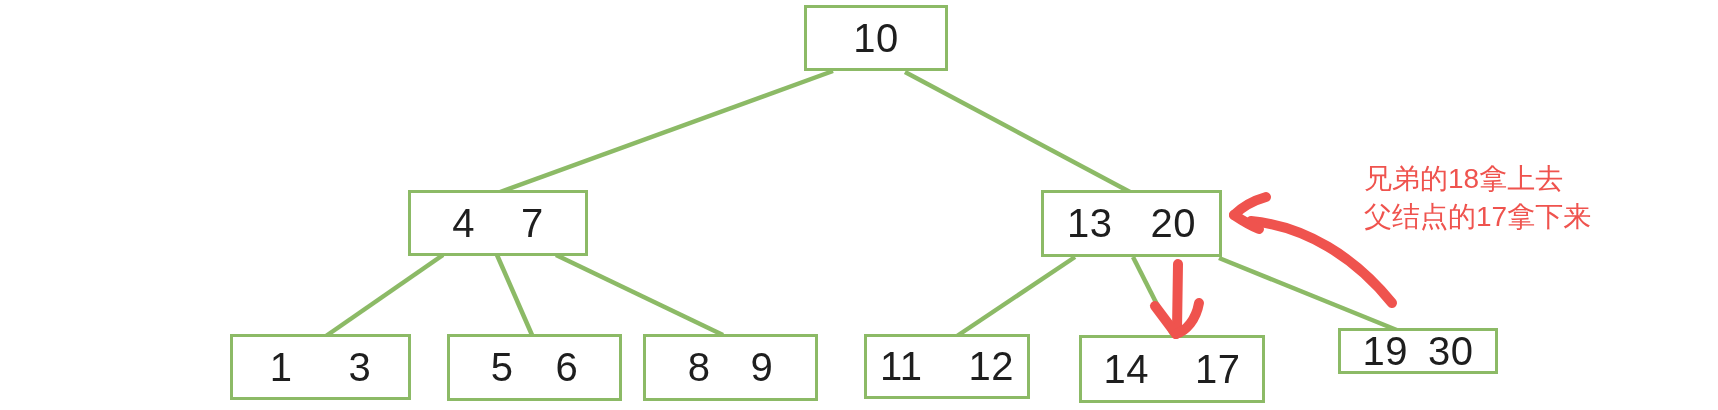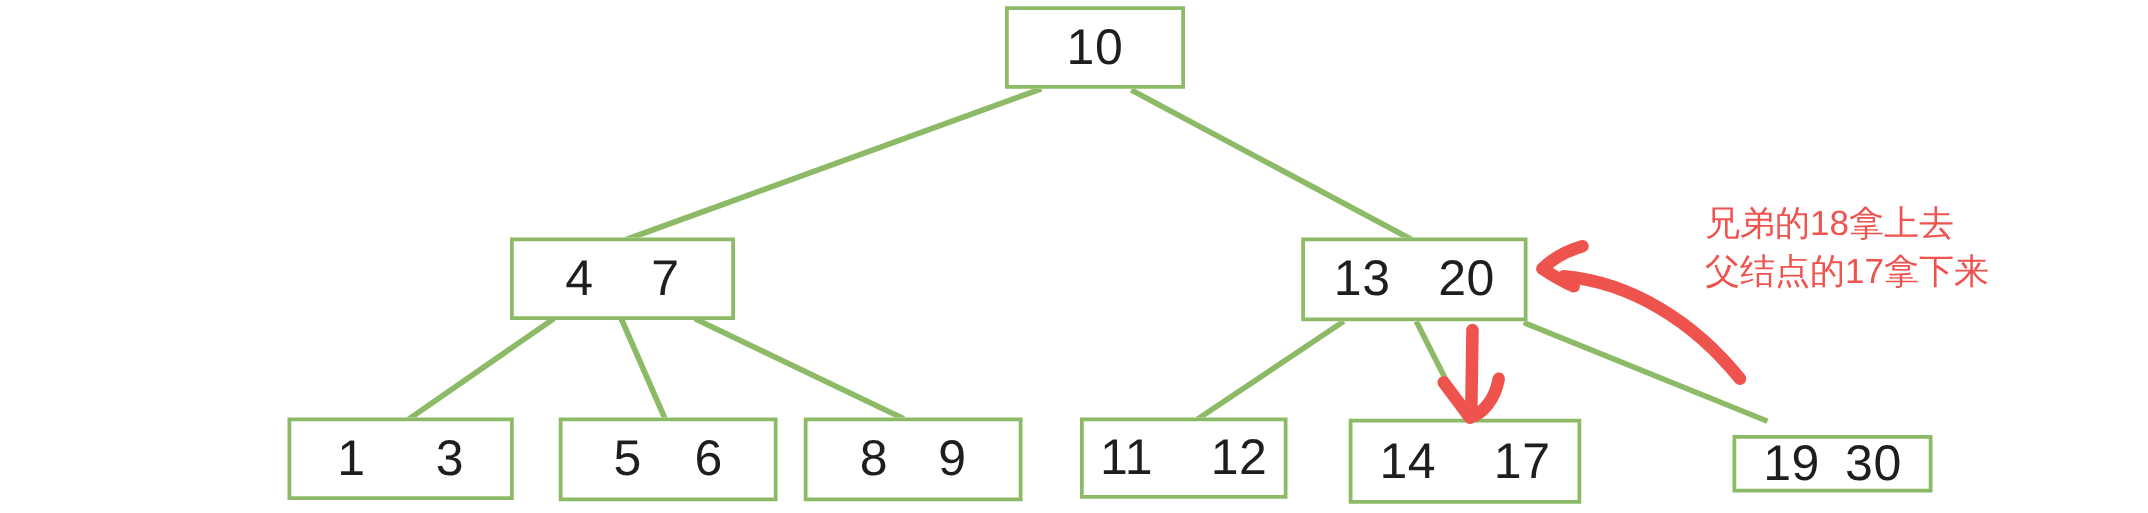--- a/index.html
+++ b/index.html
@@ -41,21 +41,21 @@
     letter-spacing: 0.5px;
   }
   #node-10    { left: 804px; top:   5px; width: 144px; height: 66px; align-items: center; }
   #node-4-7   { left: 408px; top: 190px; width: 180px; height: 66px; column-gap: 46px; }
   #node-13-18 { left: 1041px; top: 190px; width: 181px; height: 67px; column-gap: 38px; }
   #node-1-3   { left: 230px; top: 334px; width: 181px; height: 66px; column-gap: 56px; }
   #node-5-6   { left: 447px; top: 334px; width: 175px; height: 67px; column-gap: 42px; }
   #node-8-9   { left: 643px; top: 334px; width: 175px; height: 67px; column-gap: 40px; }
   #node-11-12 { left: 864px; top: 334px; width: 166px; height: 65px; column-gap: 46px; }
   #node-14-17 { left: 1079px; top: 335px; width: 186px; height: 68px; column-gap: 46px; text-align: right; }
-  #node-19-20 { left: 1338px; top: 348px; width: 160px; height: 46px; column-gap: 20px; margin-left: 48px; }
+  #node-19-20 { left: 1338px; top: 328px; width: 160px; height: 46px; column-gap: 20px; }
 
   #annotation {
     position: absolute;
     z-index: 3;
     left: 1364px;
     top: 128px;
     color: var(--red);
     font-size: 28px;
     line-height: 38px;
     white-space: nowrap;

